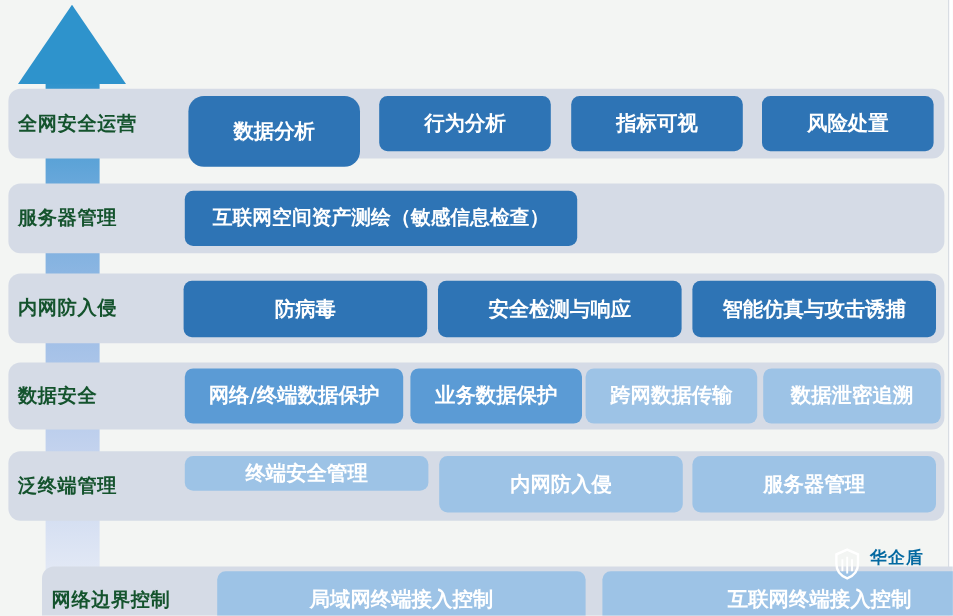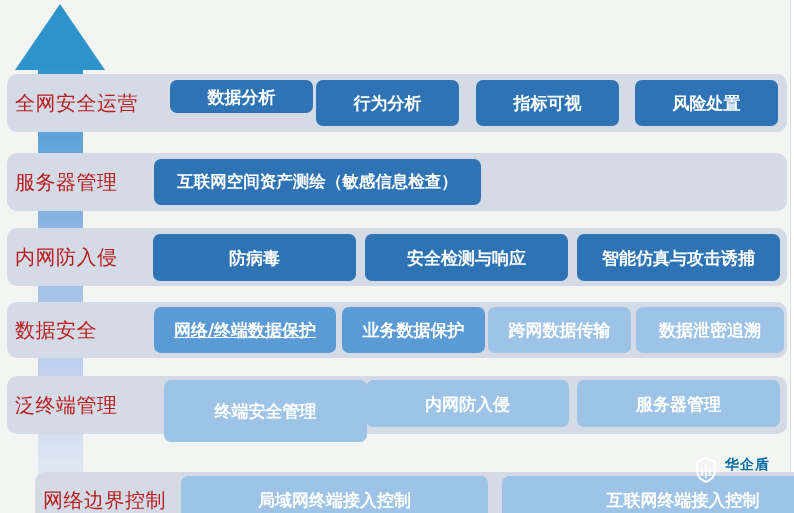--- a/index.html
+++ b/index.html
@@ -22,21 +22,21 @@
     border-right: 45px solid transparent;
     border-bottom: 66px solid #2e93cc;
   }
   .row {
     position: absolute; left: 7px; width: 780px;
     background: #d5dbe6; border-radius: 10px;
   }
   .row-label {
     position: absolute; left: 8px; top: 0; height: 100%;
     display: flex; align-items: center;
-    font-size: 20px; font-weight: normal; color: #b91c1c;
+    font-size: 16px; font-weight: bold; color: #14532d;
     white-space: nowrap; letter-spacing: 0.5px;
   }
   .box {
     position: absolute; border-radius: 7px;
     display: flex; align-items: center; justify-content: center; text-align: center;
     color: #ffffff; font-weight: bold; font-size: 17px; line-height: 20px;
     white-space: nowrap; cursor: pointer;
   }
   .box.wrap { white-space: normal; padding: 0 6px; box-sizing: border-box; }
   .dark  { background: #2e74b5; }
@@ -53,49 +53,49 @@
 </head>
 <body>
 
 <div class="right-edge"></div>
 
 <div class="arrow-shaft"></div>
 <div class="arrow-head"></div>
 
 <div class="row" style="top:74px;height:58px;">
   <div class="row-label">全网安全运营</div>
-  <div class="box dark" style="left:163px;top:6px;width:143px;height:33px;">数据分析</div>
+  <div class="box dark" style="left:150px;top:6px;width:143px;height:59px;border-radius:13px;">数据分析</div>
   <div class="box dark" style="left:309px;top:6px;width:143px;height:46px;">行为分析</div>
   <div class="box dark" style="left:469px;top:6px;width:143px;height:46px;">指标可视</div>
   <div class="box dark" style="left:628px;top:6px;width:143px;height:46px;">风险处置</div>
 </div>
 
 <div class="row" style="top:153px;height:58px;">
   <div class="row-label">服务器管理</div>
   <div class="box dark" style="left:147px;top:6px;width:327px;height:46px;font-size:16.5px;">互联网空间资产测绘（敏感信息检查）</div>
 </div>
 
 <div class="row" style="top:228px;height:58px;">
   <div class="row-label">内网防入侵</div>
   <div class="box dark" style="left:146px;top:6px;width:203px;height:47px;">防病毒</div>
   <div class="box dark" style="left:358px;top:6px;width:203px;height:47px;">安全检测与响应</div>
   <div class="box dark" style="left:570px;top:6px;width:203px;height:47px;">智能仿真与攻击诱捕</div>
 </div>
 
 <div class="row" style="top:302px;height:56px;">
   <div class="row-label">数据安全</div>
-  <div class="box mid wrap" style="left:147px;top:5px;width:182px;height:46px;text-decoration:underline;">网络/终端数据保护</div>
+  <div class="box mid wrap" style="left:147px;top:5px;width:182px;height:46px;">网络/终端数据保护</div>
   <div class="box mid" style="left:335px;top:5px;width:143px;height:46px;">业务数据保护</div>
   <div class="box light" style="left:481px;top:5px;width:143px;height:46px;">跨网数据传输</div>
   <div class="box light" style="left:629px;top:5px;width:148px;height:46px;">数据泄密追溯</div>
 </div>
 
 <div class="row" style="top:376px;height:58px;">
   <div class="row-label">泛终端管理</div>
-  <div class="box light" style="left:157px;top:4px;width:203px;height:62px;">终端安全管理</div>
+  <div class="box light" style="left:147px;top:4px;width:203px;height:29px;">终端安全管理</div>
   <div class="box light" style="left:359px;top:4px;width:203px;height:47px;">内网防入侵</div>
   <div class="box light" style="left:570px;top:4px;width:203px;height:47px;">服务器管理</div>
 </div>
 
 <div class="row" style="top:472px;height:57px;margin-left:28px;">
   <div class="row-label">网络边界控制</div>
   <div class="box light" style="left:146px;top:4px;width:307px;height:48px;">局域网终端接入控制</div>
   <div class="box light" style="left:467px;top:4px;width:306px;height:48px;padding-left:28px;">互联网终端接入控制</div>
 </div>
 

